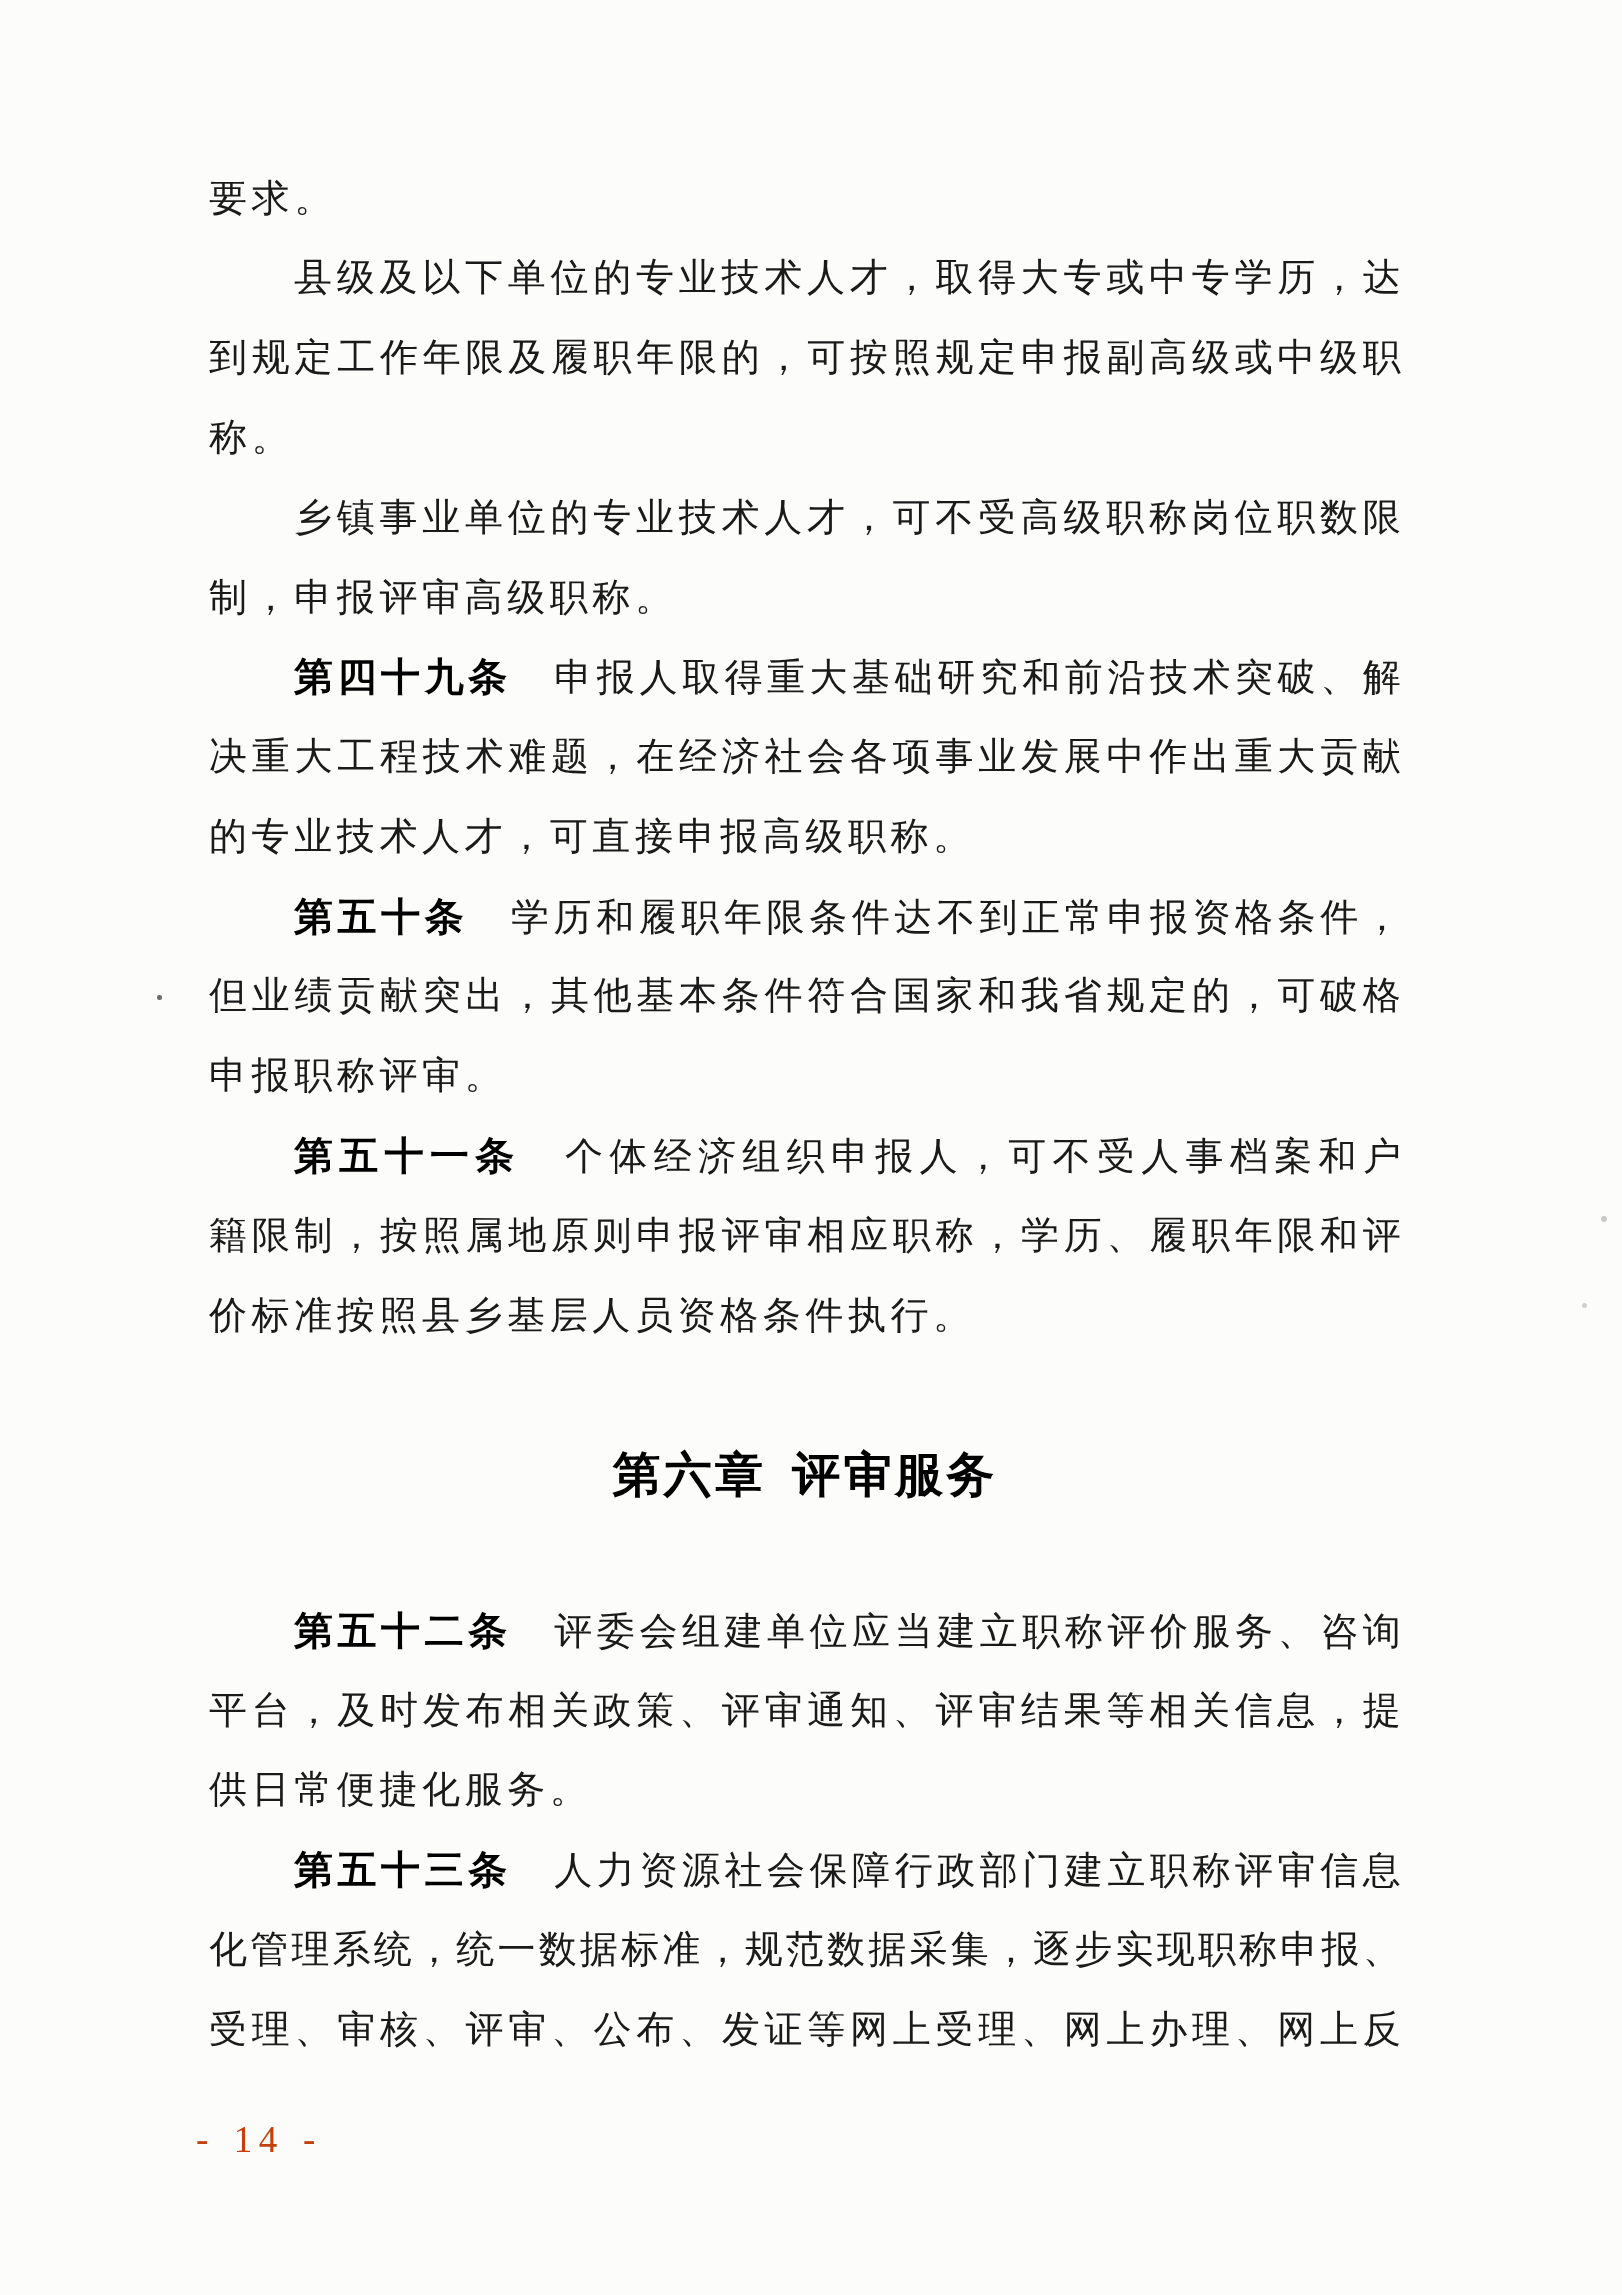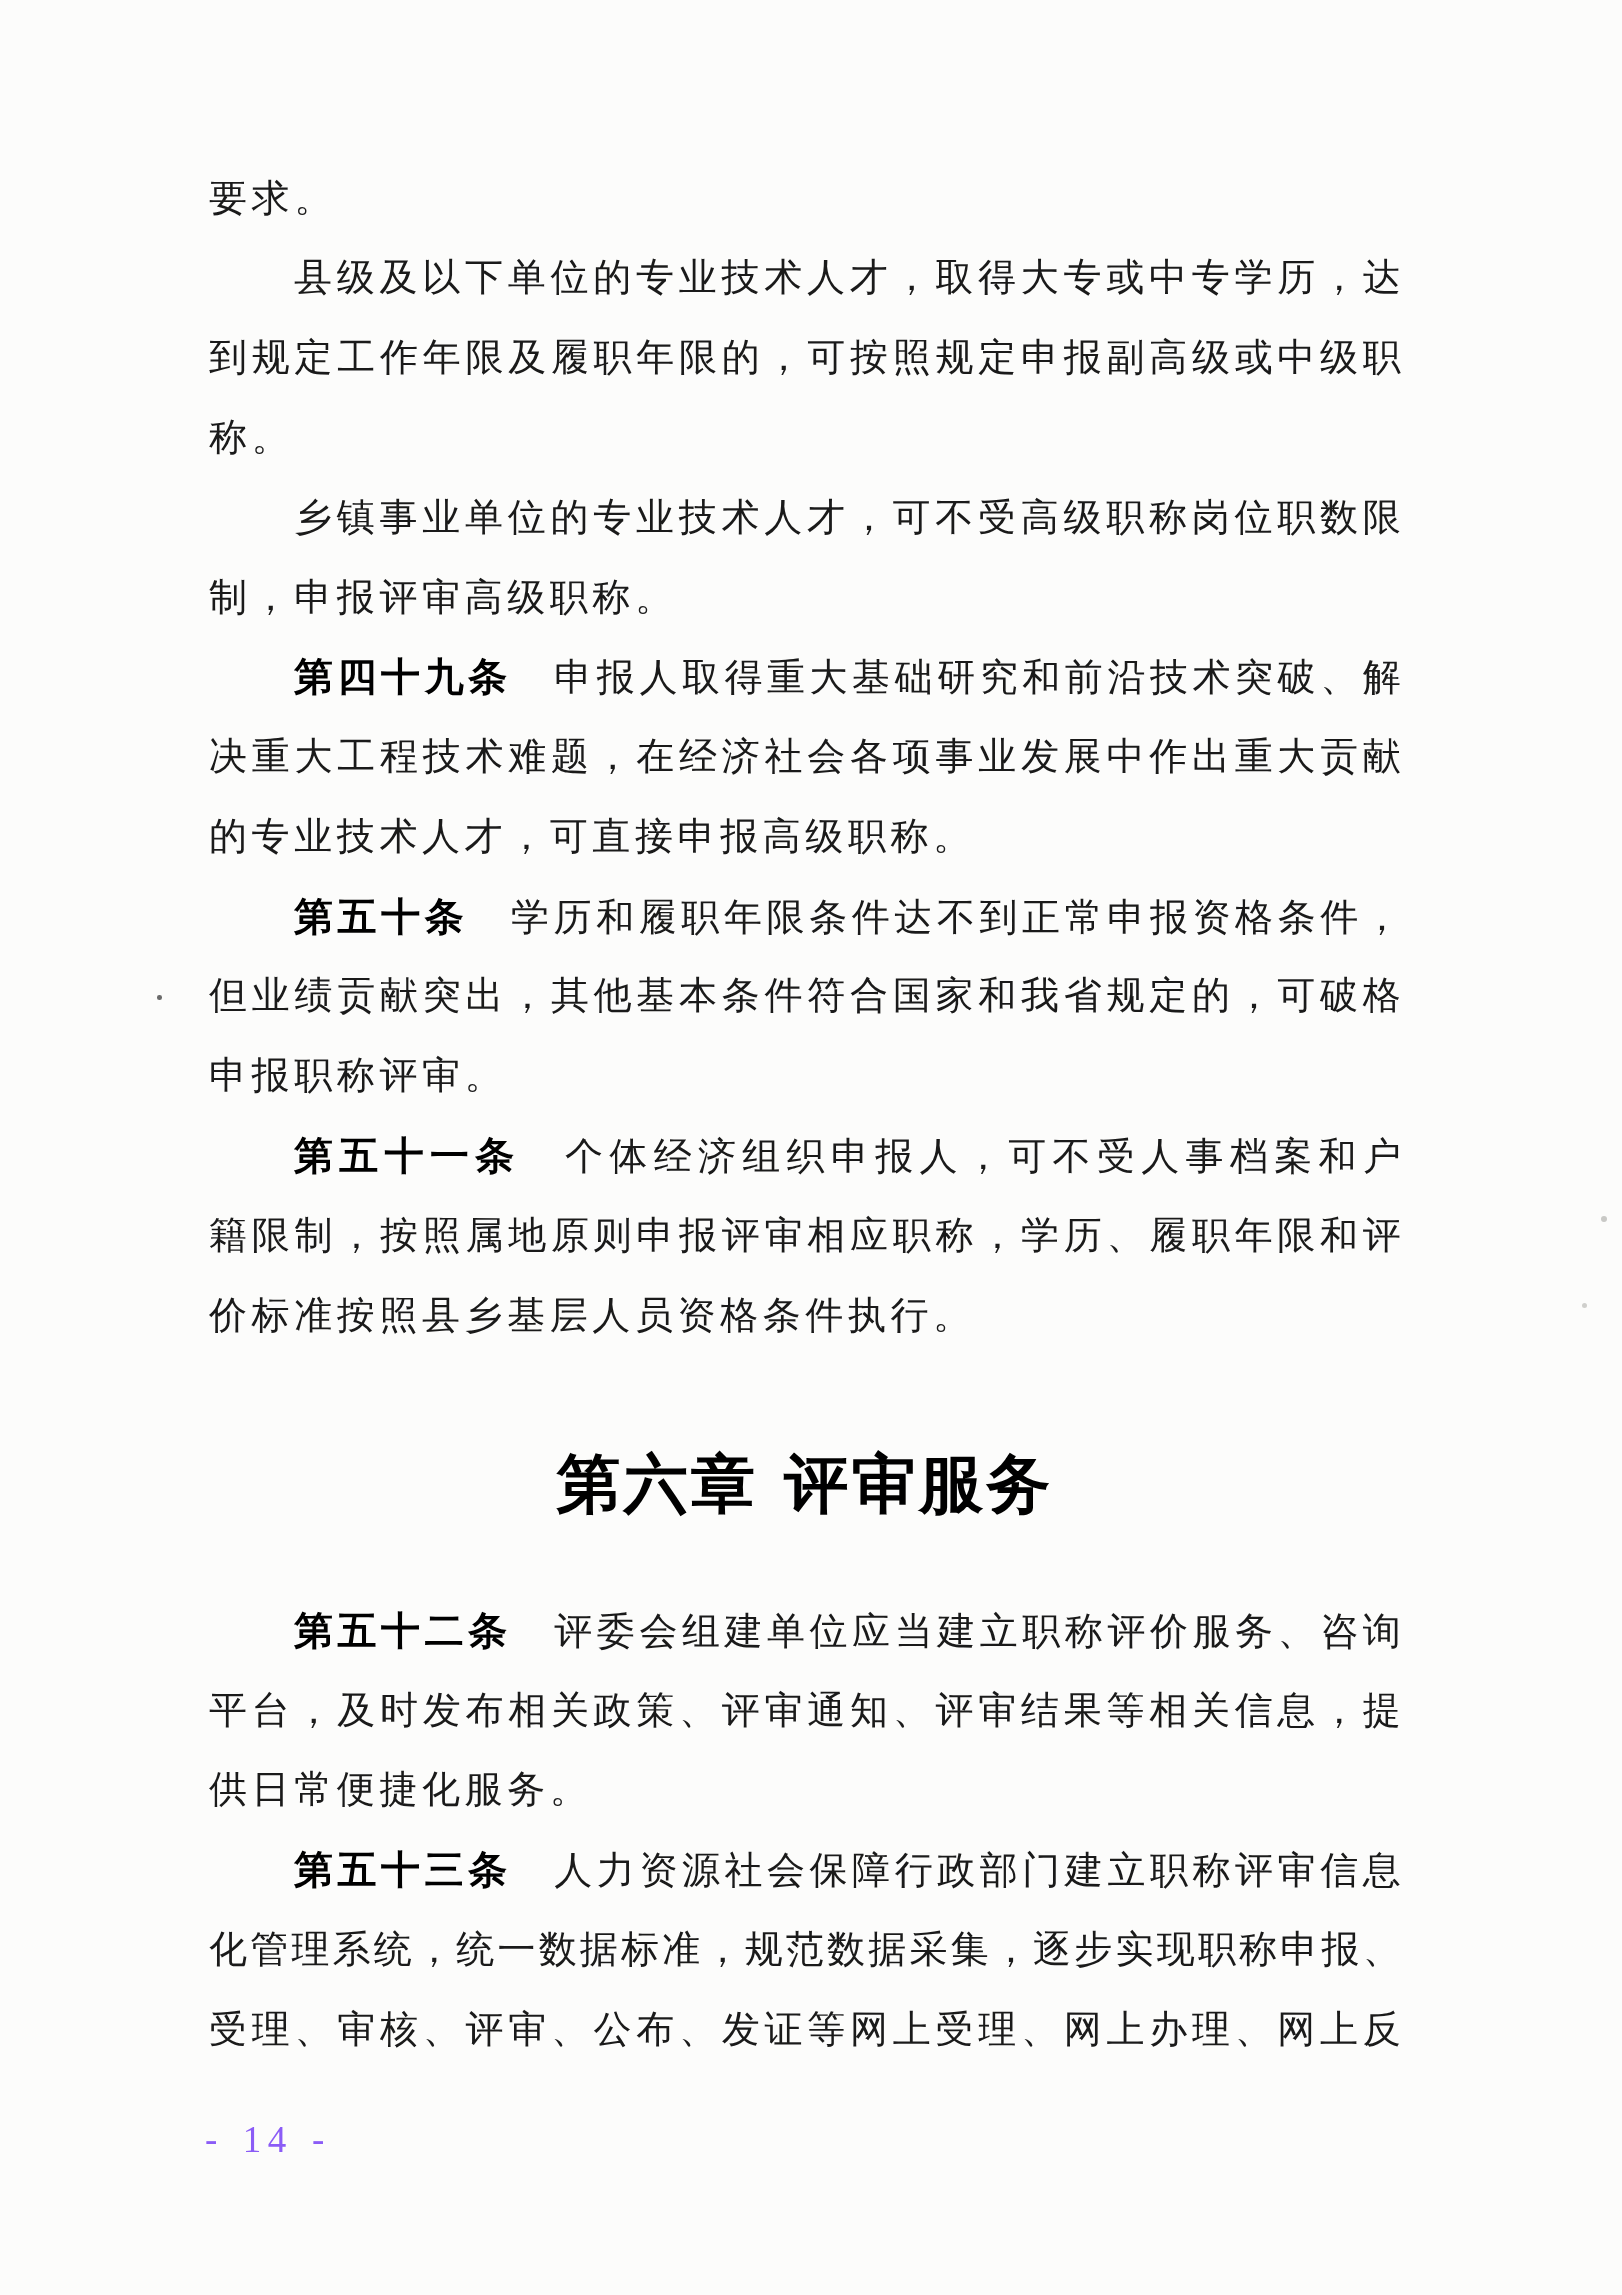--- a/index.html
+++ b/index.html
@@ -44,34 +44,34 @@
     left: 209px;
     top: 1449px;
     width: 1192px;
     display: flex;
     justify-content: center;
     gap: 26px;
   }
   .chapter-heading span {
     font-family: "Liberation Sans", sans-serif;
     font-weight: 700;
-    font-size: 64px;
+    font-size: 48px;
     letter-spacing: 3.3px;
     color: #000;
     line-height: 1.1;
   }
   .footer-page-number {
     position: absolute;
-    left: 205px;
+    left: 196px;
     top: 2118px;
     font-family: "Liberation Serif", serif;
     font-size: 37px;
     letter-spacing: 6.5px;
     word-spacing: 3.3px;
-    color: #8b5cf6;
+    color: #c2410c;
   }
   .speck {
     position: absolute;
     border-radius: 50%;
   }
   .speck-1 { left: 157px; top: 995px; width: 4.6px; height: 4.6px; background: #6a6a6a; }
   .speck-2 { left: 1601px; top: 1216px; width: 5.9px; height: 5.9px; background: #c9c9c6; }
   .speck-3 { left: 1582px; top: 1303px; width: 5.2px; height: 5.2px; background: #cfcfcc; }
 </style>
 </head>

